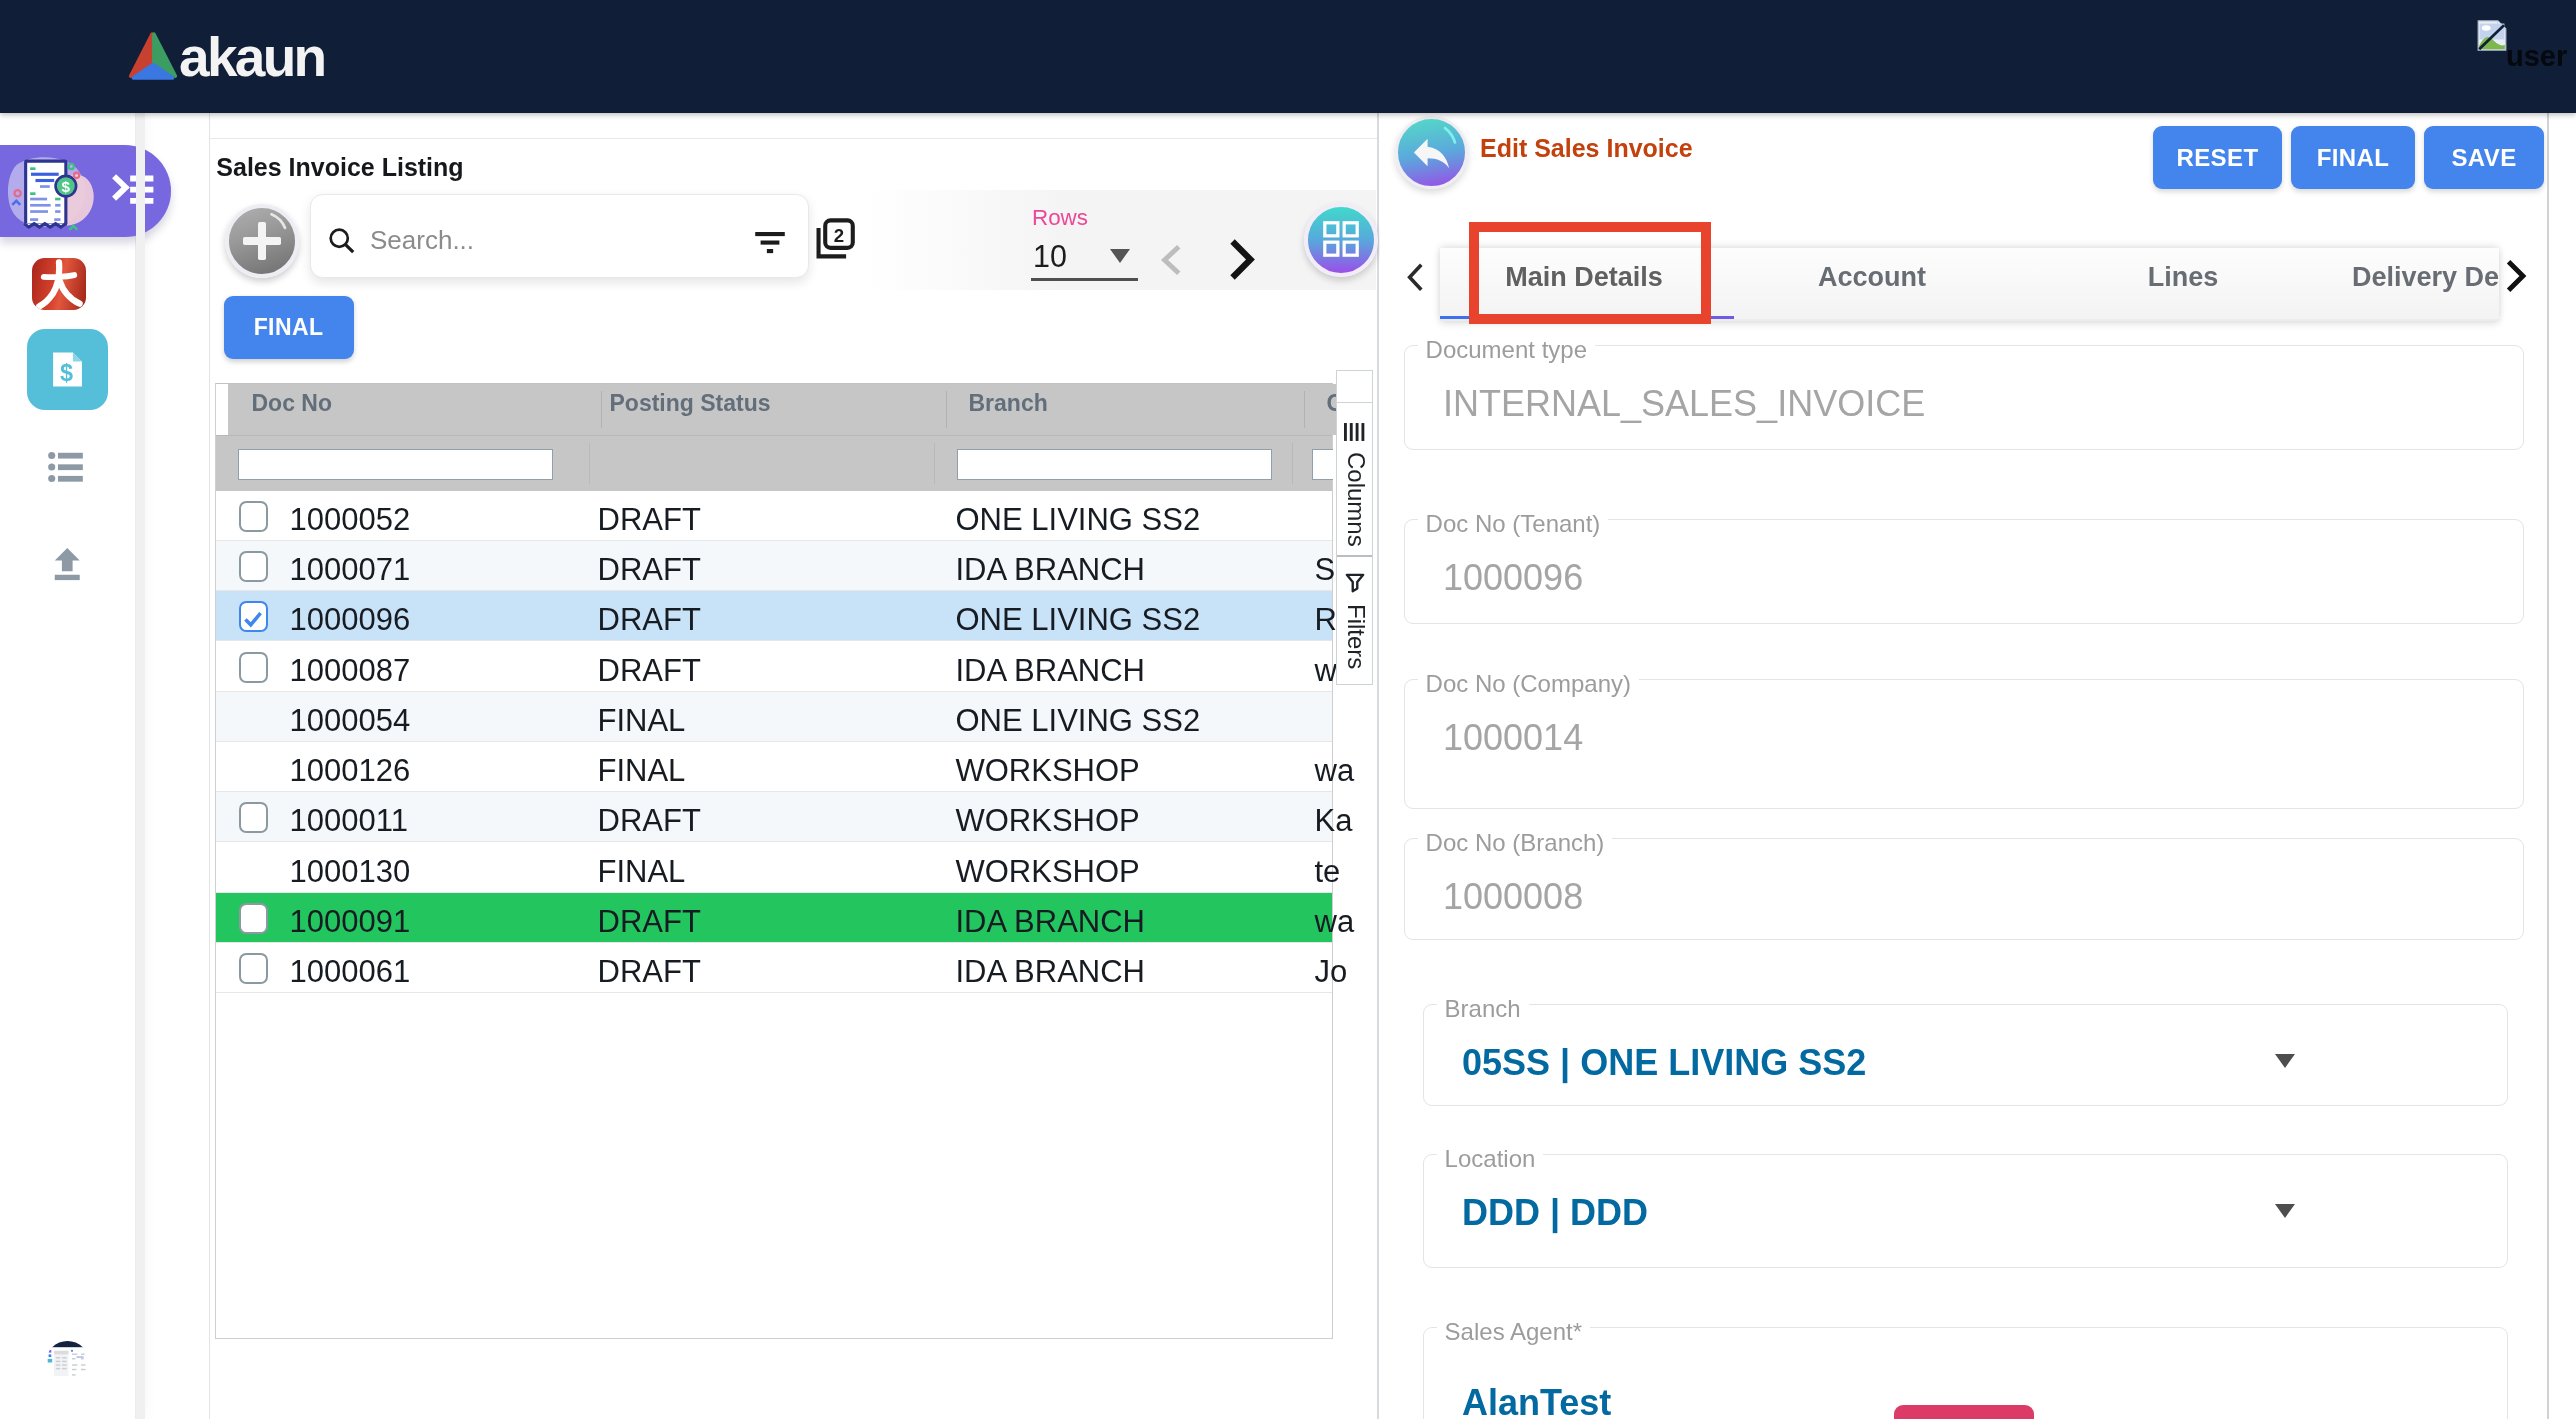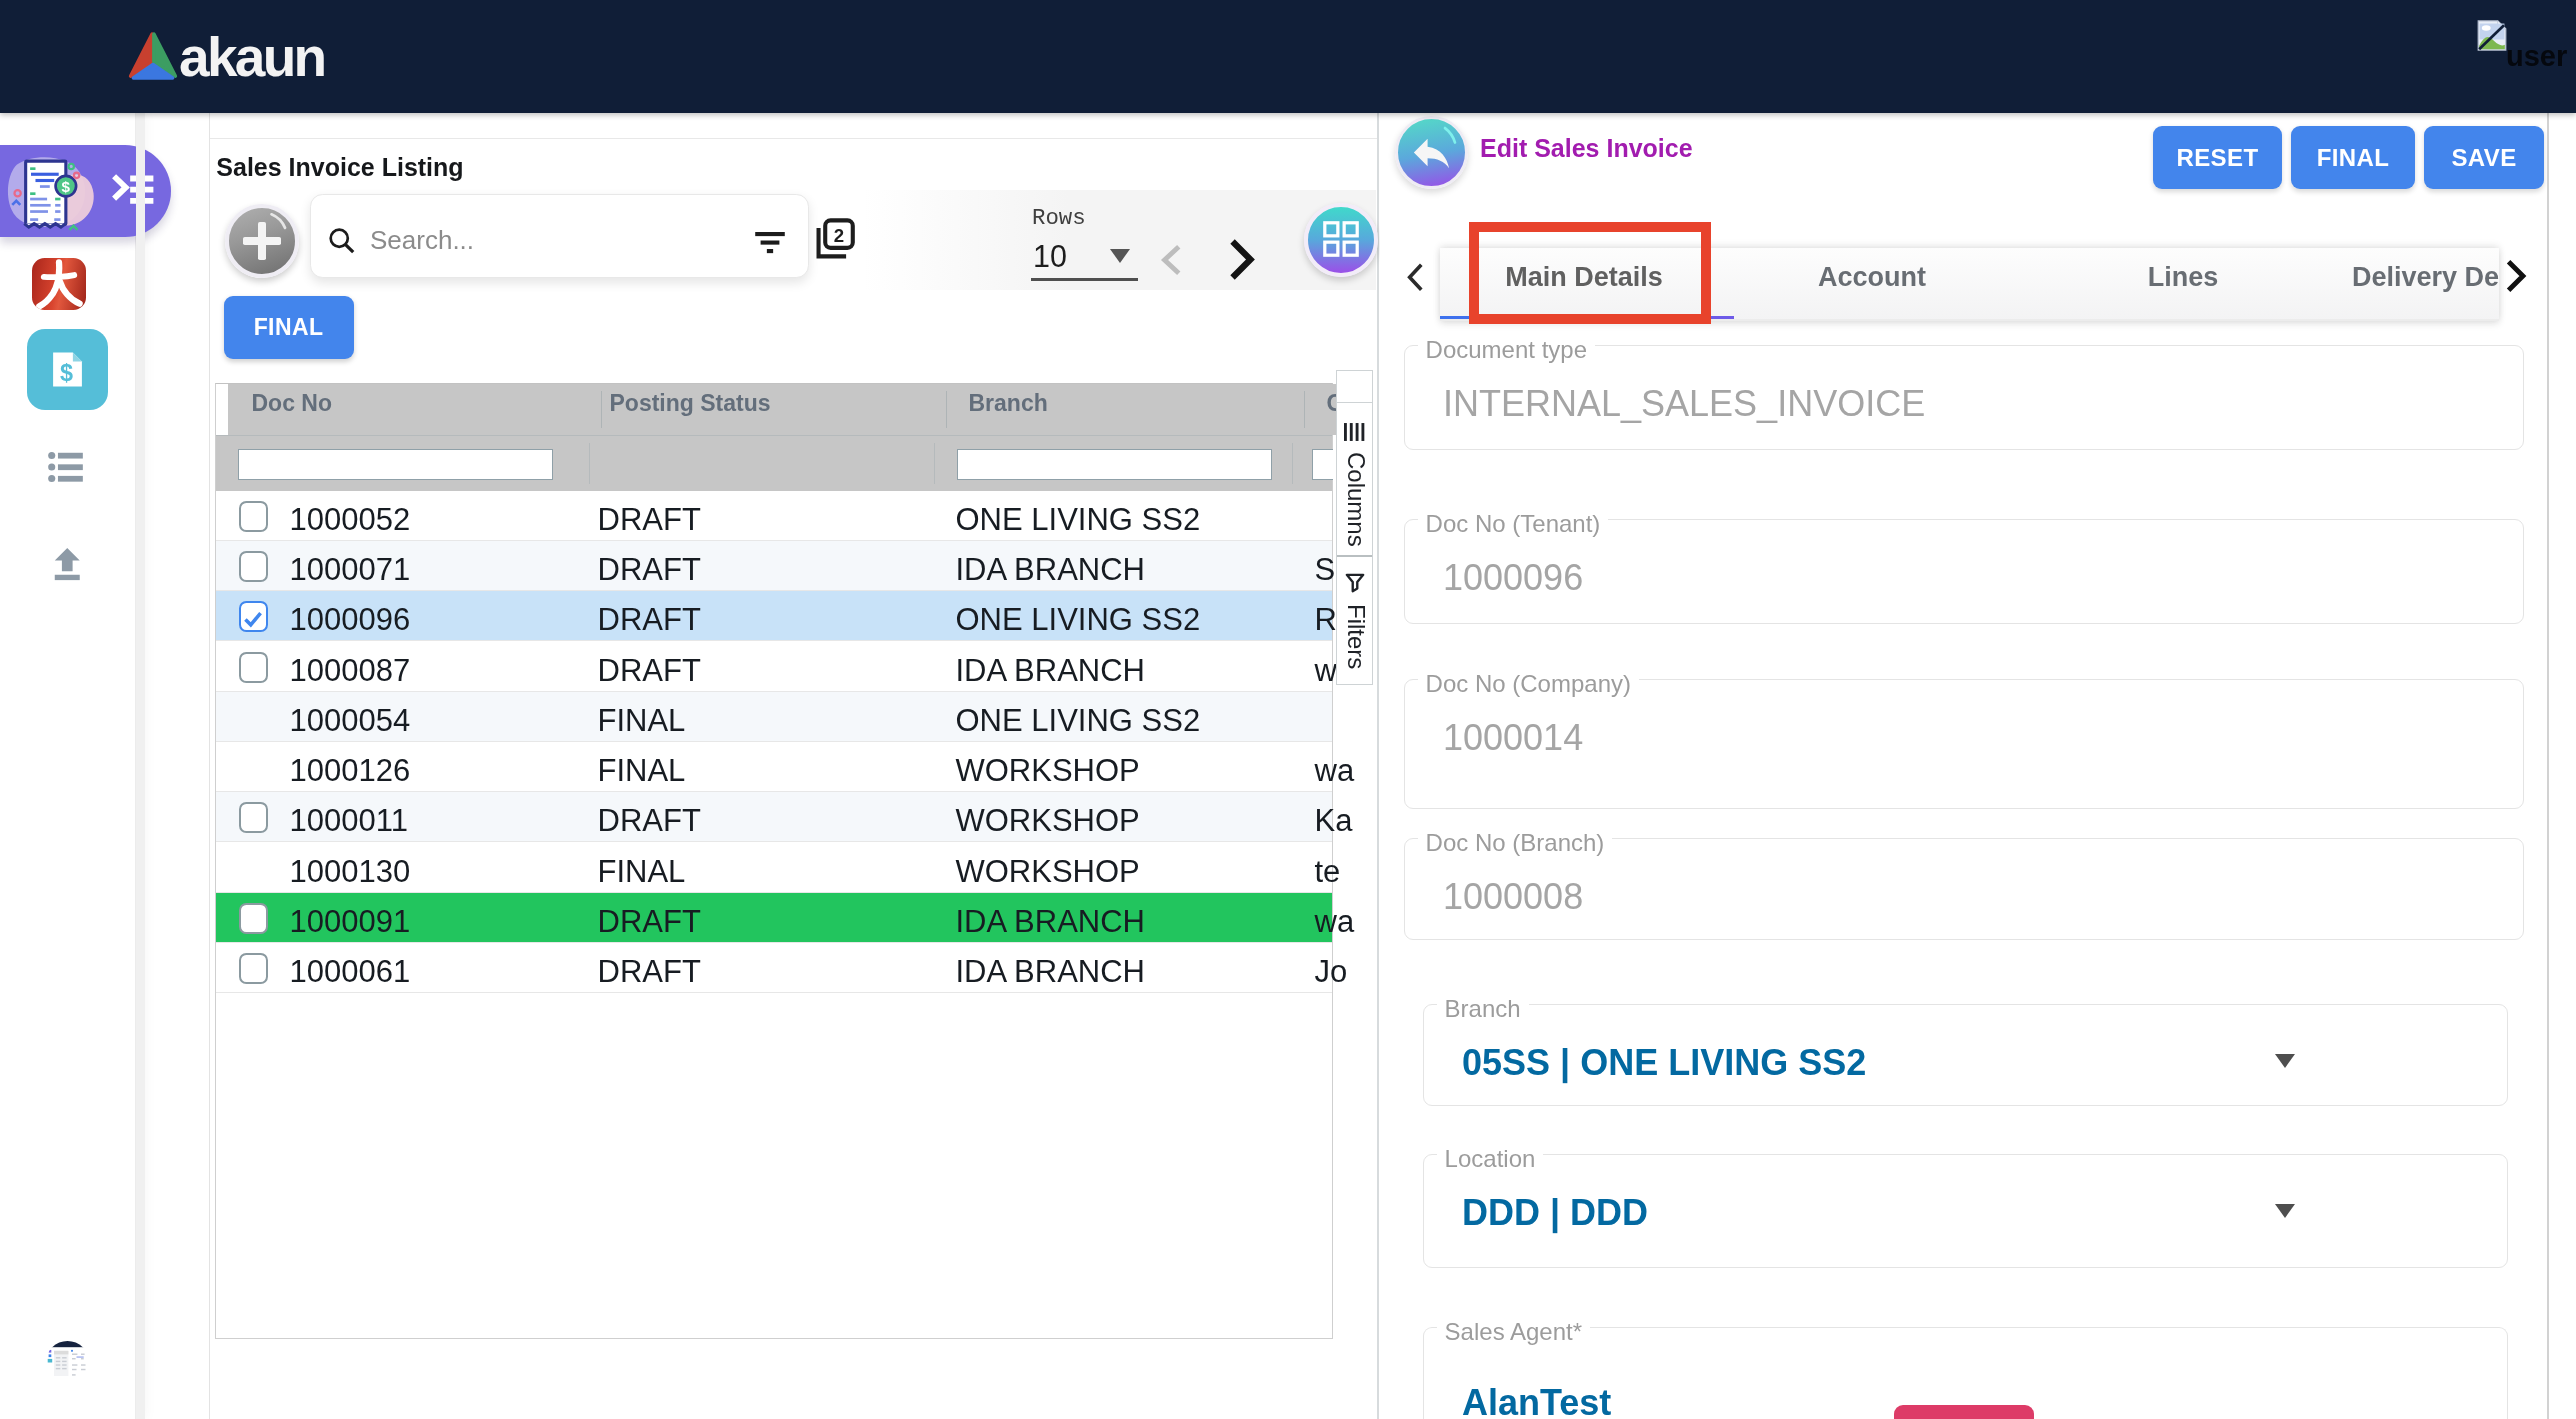--- a/index.html
+++ b/index.html
@@ -29,21 +29,21 @@
   .lc-title { position:absolute; left:6.3px; top:40px; font-size:25px; font-weight:bold; color:#16181b; }
 
   .plusbtn { position:absolute; left:15.3px; top:91px; width:74px; height:74px; border-radius:50%; background:linear-gradient(160deg, #b0b0b0 0%, #999999 40%, #6e6e6e 100%); border:4.5px solid #efedf4; box-shadow:0 3.6px 7.2px rgba(0,0,0,0.2); }
   .plusbtn:before { content:""; position:absolute; left:50%; top:50%; width:38px; height:8px; background:#f4f4f4; transform:translate(-50%,-50%); border-radius:1.8px; }
   .plusbtn:after { content:""; position:absolute; left:50%; top:50%; width:8px; height:38px; background:#f4f4f4; transform:translate(-50%,-50%); border-radius:1.8px; }
 
   .searchbox { position:absolute; left:100px; top:81px; width:499px; height:84px; background:#fff; border:1.8px solid #e8e8e8; border-radius:12.6px; box-shadow:0 4.5px 10.8px rgba(0,0,0,0.10); }
   .search-ph { position:absolute; left:59px; top:30px; font-size:26px; color:#8b8b8b; }
 
   .grayband { position:absolute; left:653px; top:77px; width:513px; height:100px; background:linear-gradient(90deg, rgba(244,244,244,0) 0%, #f4f4f4 40%); }
-  .rows-lbl { position:absolute; left:822px; top:92px; font-size:22.4px; color:#404040;font-family:Liberation Mono, monospace; }
+  .rows-lbl { position:absolute; left:822px; top:92px; font-size:22.4px; color:#ec4899; }
   .rows-val { position:absolute; left:823px; top:126px; font-size:30.5px; color:#1d1d1d; }
   .rows-caret { position:absolute; left:900px; top:136px; width:0; height:0; border-left:10.8px solid transparent; border-right:10.8px solid transparent; border-top:14.4px solid #555; }
   .rows-underline { position:absolute; left:821px; top:165px; width:107px; height:2.7px; background:#4f4f4f; }
   .gridbtn { position:absolute; left:1094px; top:90px; width:74px; height:74px; border-radius:50%; background:linear-gradient(180deg,#40d9cb 0%, #58a8dc 50%, #9b4fe8 100%); border:4.5px solid #f2ecf8; box-shadow:0 3.6px 7.2px rgba(0,0,0,0.18); }
 
   .finalbtn { position:absolute; left:13.5px; top:183px; width:130px; height:63px; background:#4385ec; border-radius:9px; color:#fff; font-size:23px; font-weight:bold; letter-spacing:0.4px; text-align:center; line-height:63px; box-shadow:0 2.7px 5.4px rgba(0,0,0,0.18); }
 
   
   .tbl { position:absolute; left:4.5px; top:270px; width:1118px; height:956px; border:0.9px solid #cfcfcf; border-top:0.9px solid #c2c2c2; background:#fff; }
   .thead { position:absolute; left:12px; top:0; width:100%; height:51px; background:#c6c6c6; }
@@ -62,21 +62,21 @@
 
   
   .strip { position:absolute; left:1126px; top:257px; width:37px; height:315px; background:#fff; border:0.9px solid #ced3d5; z-index:6; }
   .strip .sec1 { position:absolute; left:0; top:31px; width:100%; height:153px; border-top:1.8px solid #ced3d5; }
   .strip .sec2 { position:absolute; left:0; top:184px; width:100%; height:131px; border-top:2.7px solid #b9bfc1; }
   .vtext { position:absolute; writing-mode:vertical-rl; font-size:24px; color:#1f2227; }
 
   
   .rightp { position:absolute; left:1380px; top:113px; width:1168px; height:1307px; background:#fff; z-index:5; }
   .backbtn { position:absolute; left:15.3px; top:2.7px; width:73px; height:73px; border-radius:50%; background:linear-gradient(170deg,#54dcc6 0%, #5ba8dc 52%, #9b4be8 100%); border:3.6px solid #efecf4; box-shadow:0 3.6px 7.2px rgba(0,0,0,0.15); }
-  .rp-title { position:absolute; left:100px; top:20.6px; font-size:25px; font-weight:bold; color:#a21caf; }
+  .rp-title { position:absolute; left:100px; top:20.6px; font-size:25px; font-weight:bold; color:#c2410c; }
   .bluebtn { position:absolute; top:12.6px; height:63px; background:#4385ec; border-radius:9px; color:#fff; font-weight:bold; font-size:24px; letter-spacing:0.4px; text-align:center; line-height:63px; box-shadow:0 2.7px 5.4px rgba(0,0,0,0.15); }
 
   .tabstrip { position:absolute; left:60px; top:135px; width:1059px; height:73px; background:linear-gradient(180deg,#fdfdfd 0%, #f3f3f4 100%); box-shadow:0 -1.8px 7.2px rgba(0,0,0,0.10), 0 2.7px 7.2px rgba(0,0,0,0.10); }
   .tab { position:absolute; top:14.4px; width:288px; text-align:center; font-size:27px; font-weight:bold; color:#686d73; }
   .tabunderline { position:absolute; left:60px; top:203px; width:294px; height:5.4px; background:linear-gradient(90deg,#3c72ee,#6f5ae8); }
   .tabhair { position:absolute; left:60px; top:206px; width:1059px; height:1.8px; background:#ececec; }
   .redbox { position:absolute; left:89px; top:109px; width:242px; height:102px; border:10px solid #e8432c; z-index:9; }
 
   .fset { position:absolute; left:24px; width:1120px; border:1.8px solid #e4e4e4; border-radius:9px; }
   .fset.narrow { left:43px; width:1085px; }

